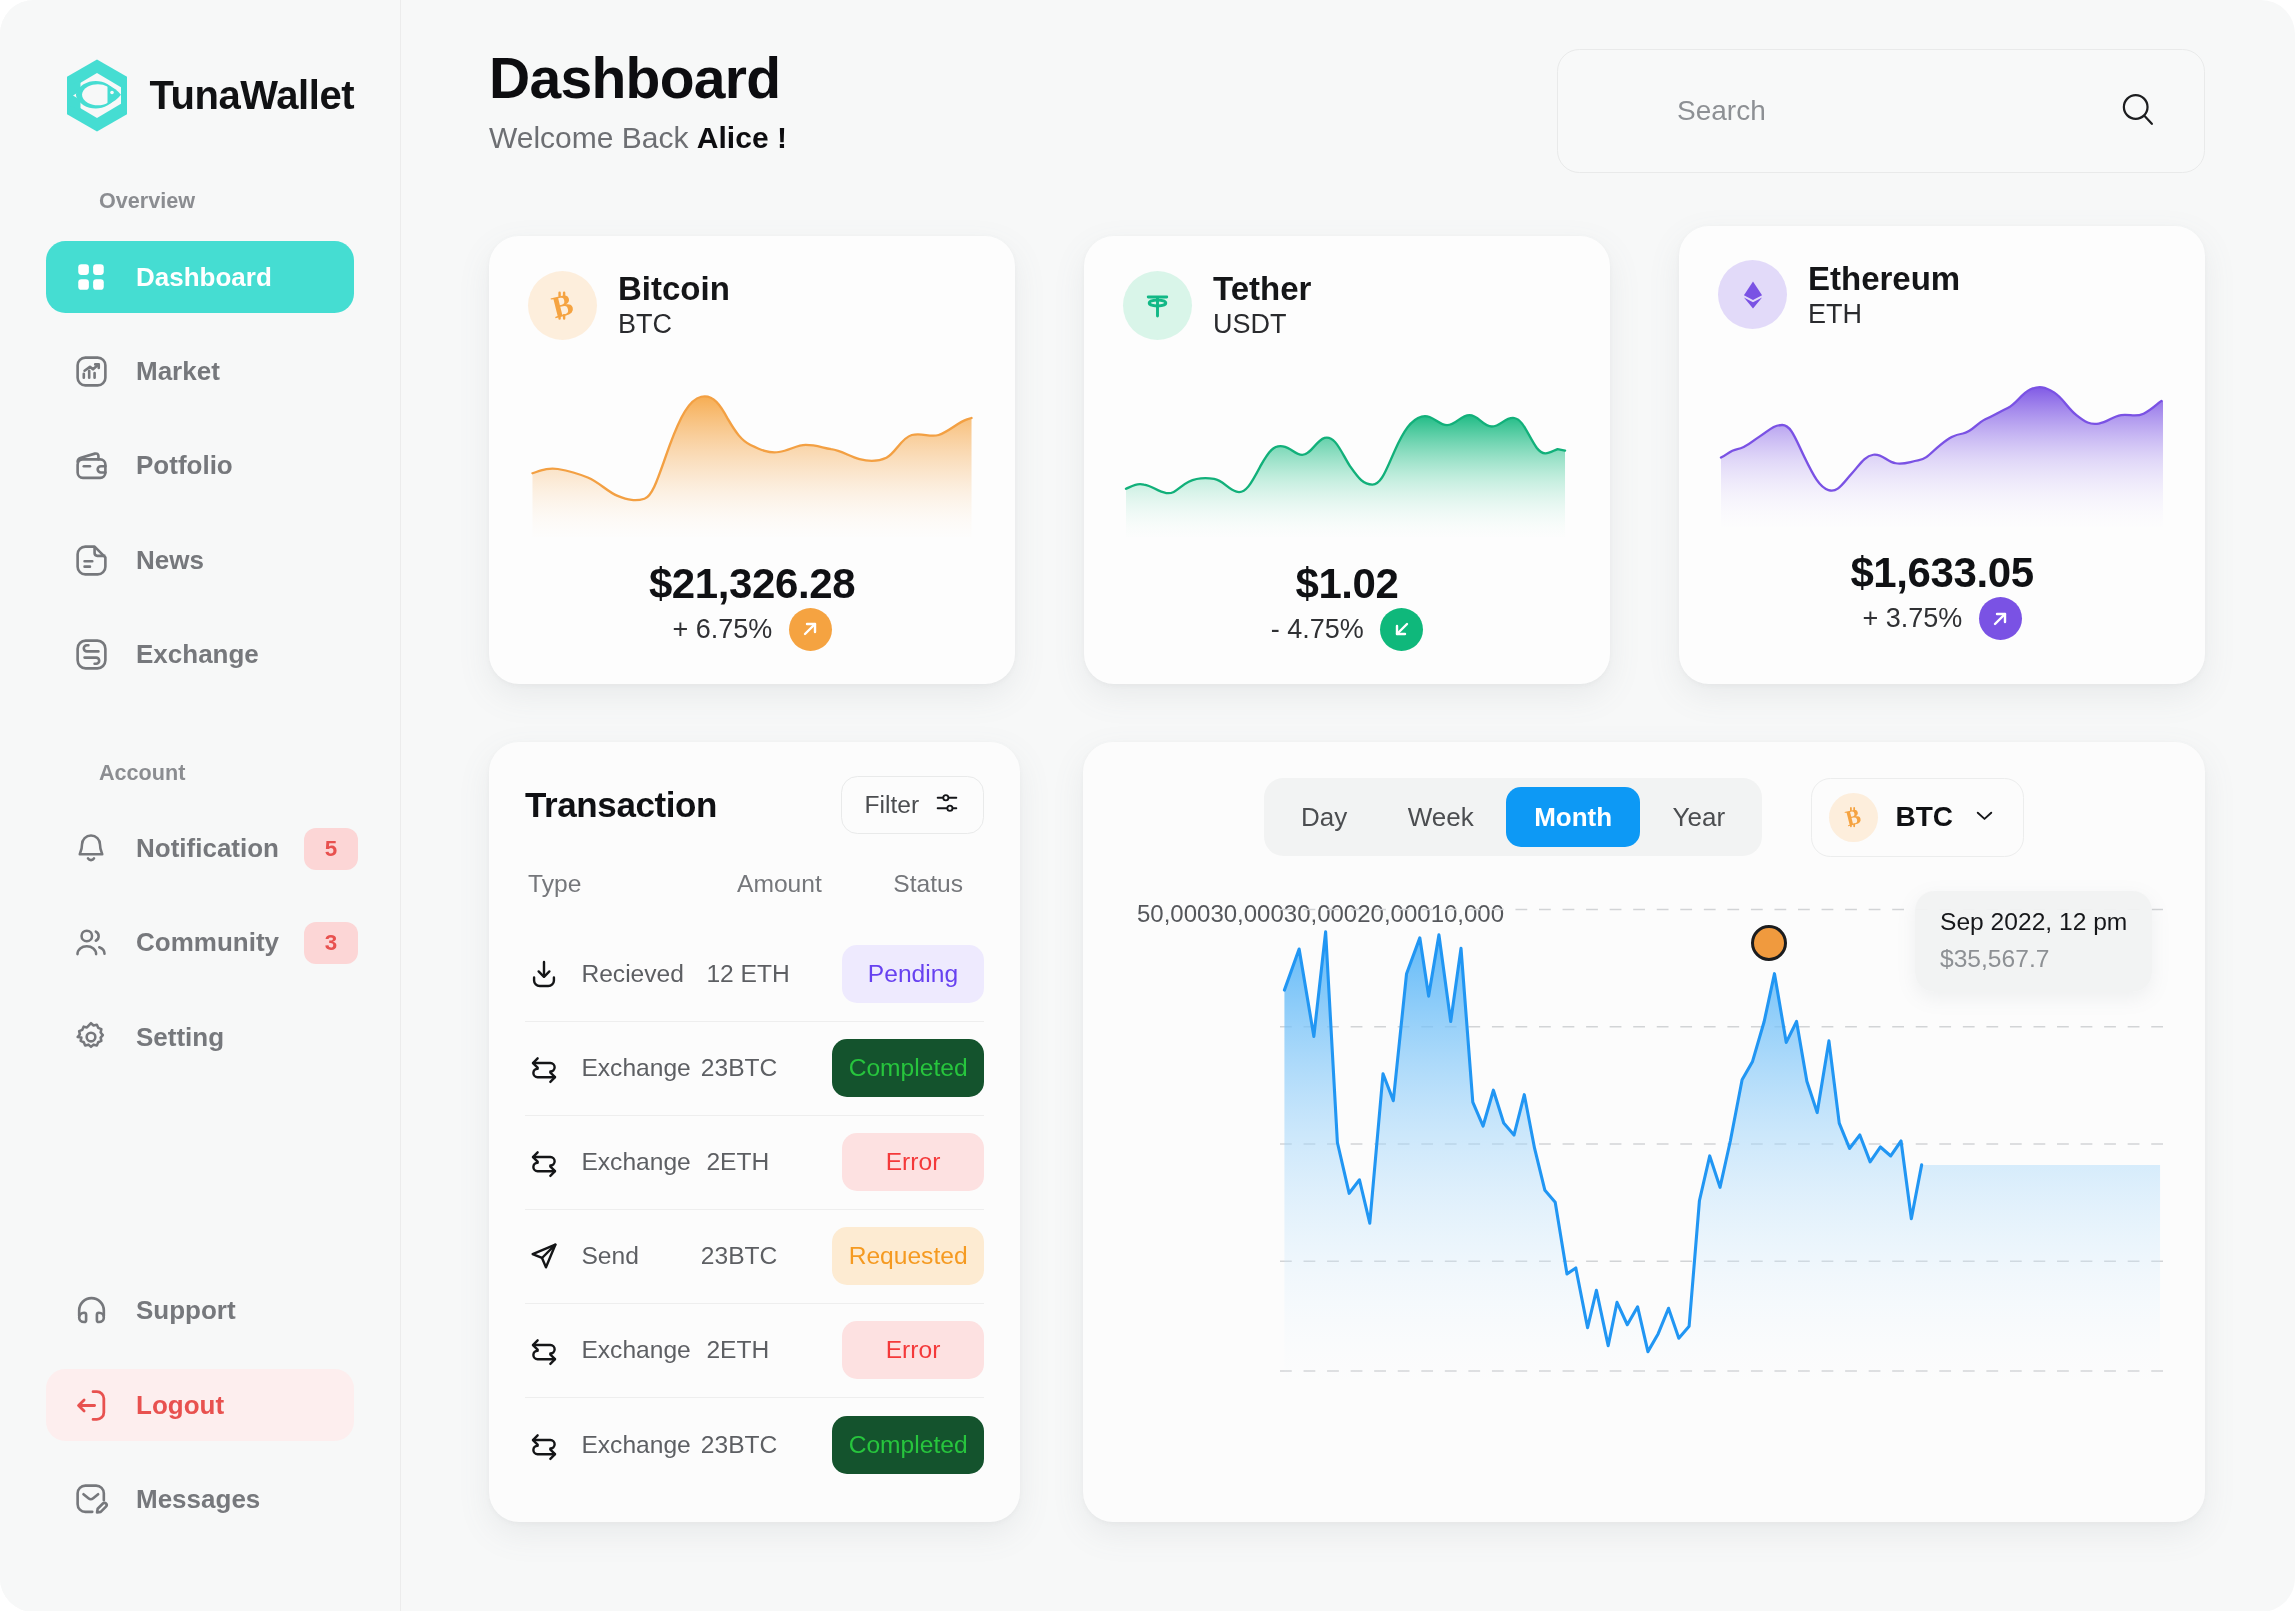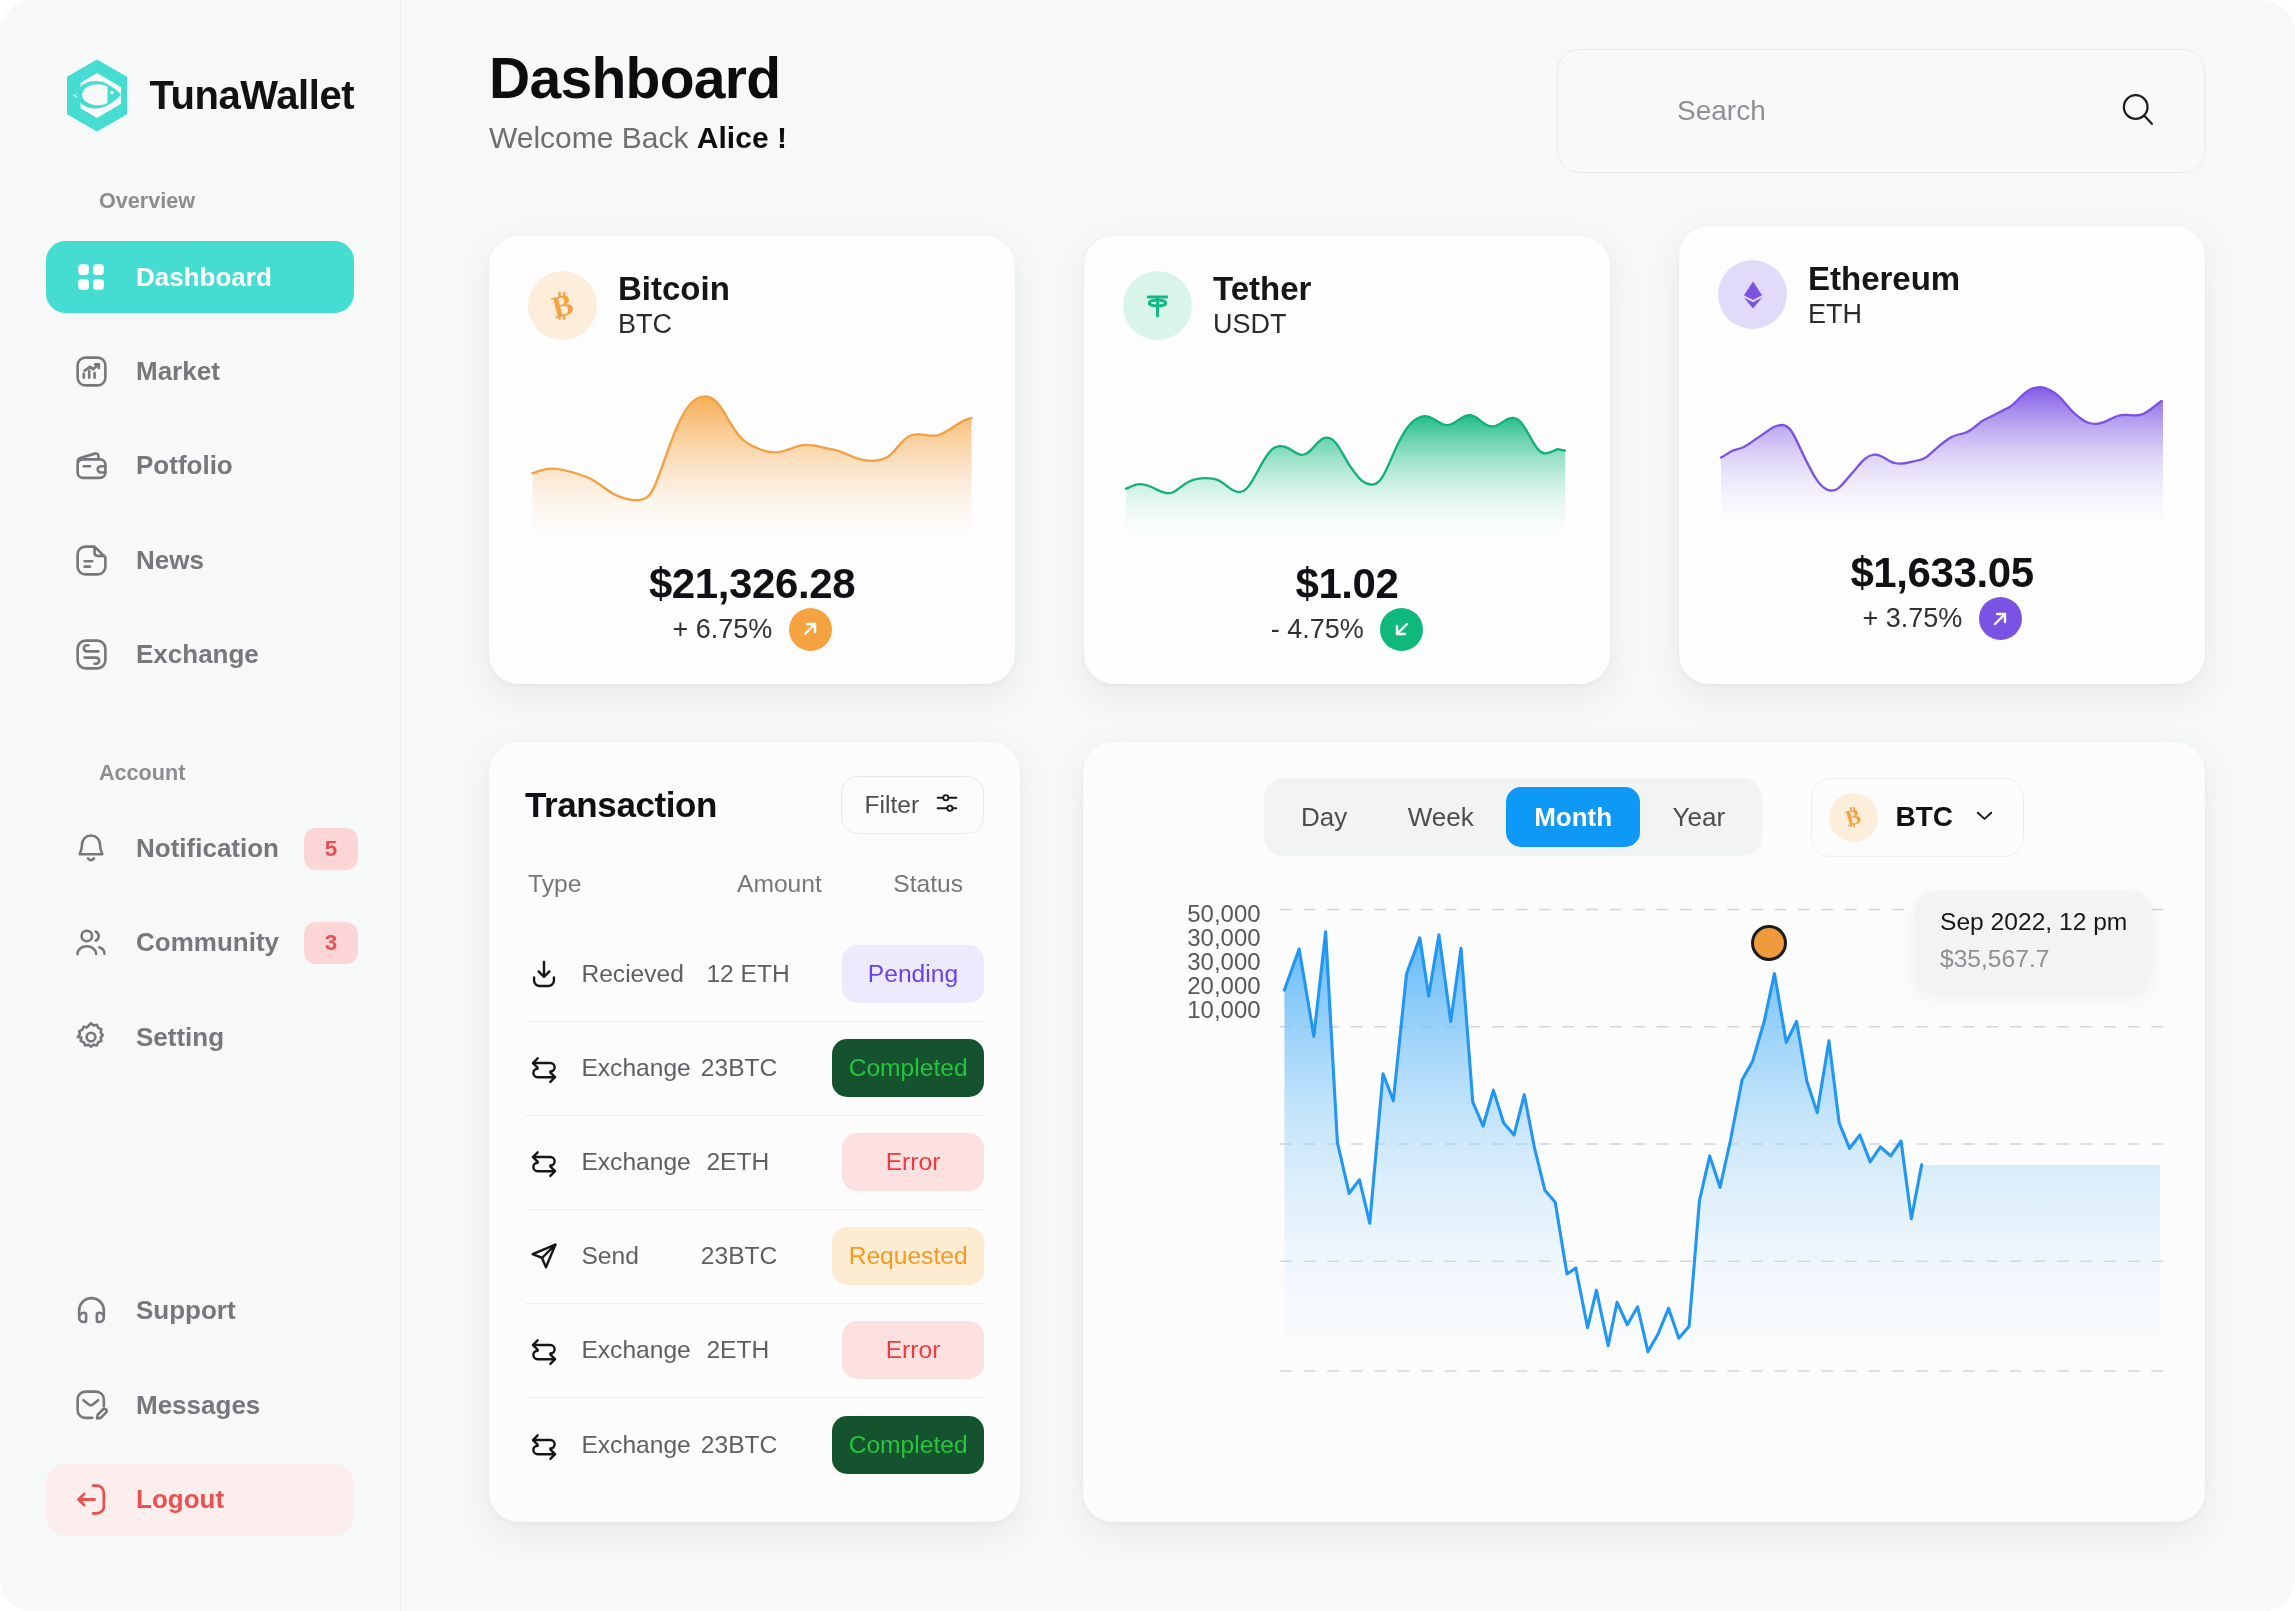--- a/index.html
+++ b/index.html
@@ -239,23 +239,23 @@
     background: #fcfcfc; cursor: pointer;
   }
   .coin-select .mini-av {
     width: 49px; height: 49px; border-radius: 50%;
     background: #fdeedc;
     display: flex; align-items: center; justify-content: center;
   }
   .coin-select .sel-label { font-size: 28px; font-weight: 700; color: #101114; }
   .chart-area { position: relative; height: 552px; }
   .y-axis {
-    position: absolute; left: 0; top: 0;
+    position: absolute; left: 12px; top: 0;
     width: 149px; height: 478px;
-    display: flex; flex-direction: column; 
+    display: flex; flex-direction: row; justify-content: space-between;
     text-align: right;
     padding-right: 13.4px;
   }
   .y-axis span { font-size: 24px; color: #55575b; line-height: 1; }
   .plot {
     position: absolute; left: 155px; right: 0; top: 0; height: 478px;
   }
   .plot svg { width: 100%; height: 100%; display: block; overflow: visible; }
   .x-axis {
     position: absolute; left: 155px; right: 6px; top: 515px;
@@ -401,40 +401,40 @@
         <span class="ico">
           <svg width="37" height="37" viewBox="0 0 24 24" fill="none" stroke="#76787c" stroke-width="1.7">
               <path d="M4 15.5V12a8 8 0 0 1 16 0v3.5" stroke-linecap="round"></path>
               <path d="M7.2 13.5c-1.8 0-3.2 1.2-3.2 3s1.4 3 3.2 3c.9 0 1.3-.5 1.3-1.4v-3.2c0-.9-.4-1.4-1.3-1.4z" stroke-linejoin="round"></path>
               <path d="M16.8 13.5c1.8 0 3.2 1.2 3.2 3s-1.4 3-3.2 3c-.9 0-1.3-.5-1.3-1.4v-3.2c0-.9.4-1.4 1.3-1.4z" stroke-linejoin="round"></path>
             </svg>
         </span>
         <span class="lbl">Support</span>
       </div>
 
+      <div class="nav-item danger">
+        <span class="ico">
+          <svg width="37" height="37" viewBox="0 0 24 24" fill="none" stroke="#e8514f" stroke-width="1.8">
+              <path d="M13 3h2.5A4.5 4.5 0 0 1 20 7.5v9a4.5 4.5 0 0 1-4.5 4.5H13" stroke-linecap="round"></path>
+              <path d="M14 12H4" stroke-linecap="round"></path>
+              <path d="M7.2 8.4 3.6 12l3.6 3.6" stroke-linecap="round" stroke-linejoin="round"></path>
+            </svg>
+        </span>
+        <span class="lbl">Logout</span>
+      </div>
+
       <div class="nav-item">
         <span class="ico">
           <svg width="37" height="37" viewBox="0 0 24 24" fill="none" stroke="#76787c" stroke-width="1.7">
               <path d="M20 12.5V8a5 5 0 0 0-5-5H8a5 5 0 0 0-5 5v7a5 5 0 0 0 5 5h4.5" stroke-linecap="round"></path>
               <path d="M6.8 8.6 10 11.2c1.1.9 2 .9 3.1 0l3.2-2.6" stroke-linecap="round" stroke-linejoin="round"></path>
               <path d="M19.4 14.6 16 18l-.4 2.4 2.4-.4 3.4-3.4a1.4 1.4 0 0 0-2-2z" stroke-linejoin="round"></path>
             </svg>
         </span>
         <span class="lbl">Messages</span>
-      </div>
-
-      <div class="nav-item danger">
-        <span class="ico">
-          <svg width="37" height="37" viewBox="0 0 24 24" fill="none" stroke="#e8514f" stroke-width="1.8">
-              <path d="M13 3h2.5A4.5 4.5 0 0 1 20 7.5v9a4.5 4.5 0 0 1-4.5 4.5H13" stroke-linecap="round"></path>
-              <path d="M14 12H4" stroke-linecap="round"></path>
-              <path d="M7.2 8.4 3.6 12l3.6 3.6" stroke-linecap="round" stroke-linejoin="round"></path>
-            </svg>
-        </span>
-        <span class="lbl">Logout</span>
       </div>
     </div>
   </aside>
 
   <main class="main">
 
     <div class="topbar">
       <div>
         <div class="page-title">Dashboard</div>
         <div class="welcome"><span>Welcome Back </span><b>Alice !</b></div>

